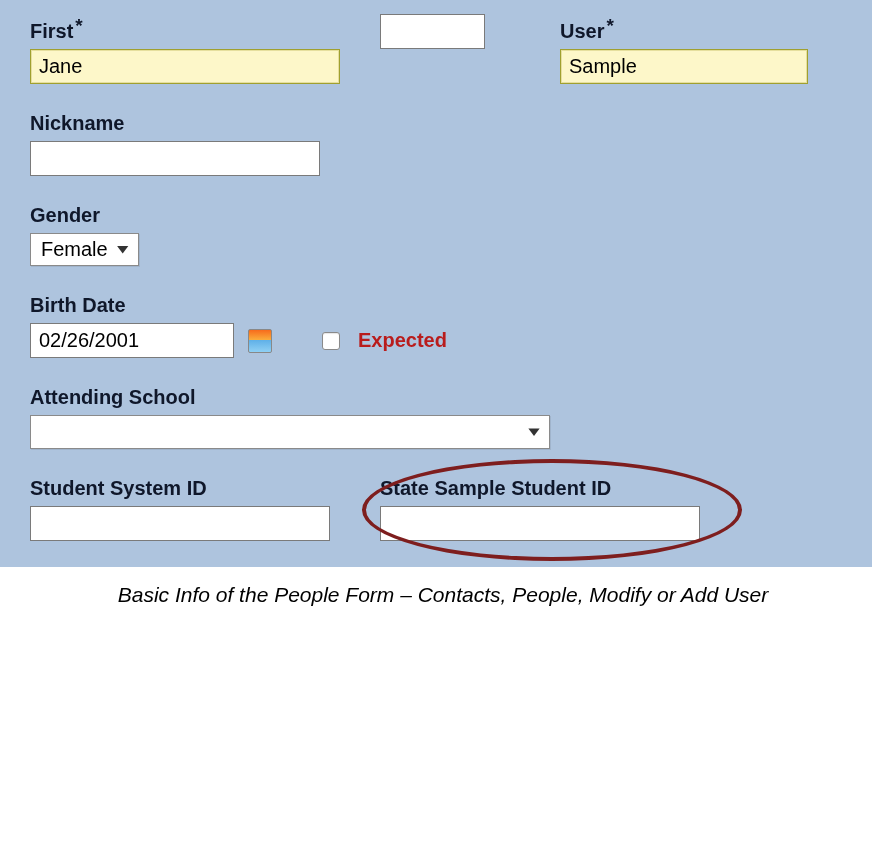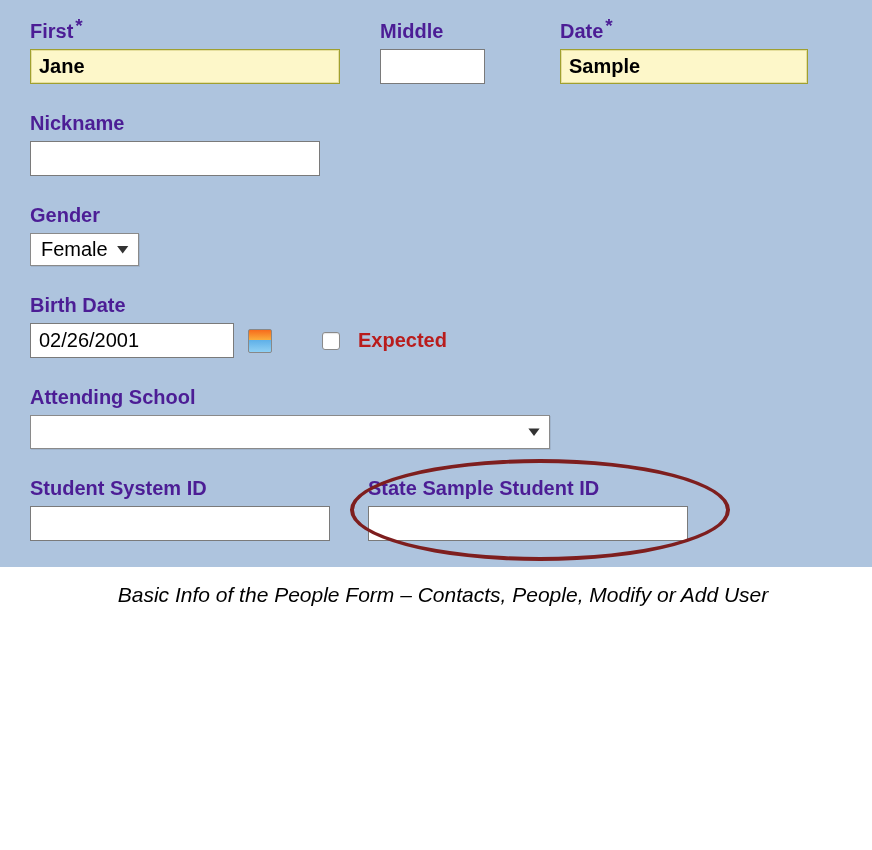--- a/index.html
+++ b/index.html
@@ -12,21 +12,21 @@
     width: 872px;
     box-sizing: border-box;
   }
   .panel {
     background: #aec4de;
     padding: 10px 30px 26px 30px;
     box-sizing: border-box;
   }
   .label {
     font-size: 20px;
-    color: #4c1d95;
+    color: #0f172a;
     font-weight: 600;
     margin-bottom: 6px;
   }
   .label.thick {
     font-weight: 700;
   }
   .row {
     display: flex;
     align-items: flex-start;
   }
@@ -47,21 +47,20 @@
     font-size: 20px;
     padding: 5px 8px;
     border: 1px solid #7a7a7a;
     background: #fff;
     box-sizing: border-box;
   }
   input.text.req {
     background: #fdf7c9;
     border: 1px solid #a0a030;
     box-shadow: inset 0 0 0 1px rgba(180,170,60,0.3);
-    font-weight: bold;
   }
   .w-first  { width: 310px; }
   .w-middle { width: 105px; }
   .w-last   { width: 248px; }
   .w-nick   { width: 290px; }
   .w-date   { width: 204px; }
   .w-small  { width: 60px; }
   .w-wide   { width: 520px; }
   .w-mid    { width: 300px; }
   .w-state  { width: 320px; }
@@ -121,21 +120,21 @@
   }
 
   .grade-row {
     display: flex;
     align-items: center;
     gap: 22px;
   }
 
   .id-row {
     display: flex;
-    gap: 38px;
+    gap: 50px;
     align-items: flex-end;
     position: relative;
   }
   .id-col {
     display: flex;
     flex-direction: column;
     position: relative;
   }
   .oval {
     position: absolute;
@@ -177,25 +176,24 @@
 
 <div class="wrap">
   <div class="panel">
 
     <div class="row name-row section first">
       <div class="field col-first">
         <div class="label thick star">First</div>
         <input class="text req w-first" type="text" value="Jane" style="">
       </div>
       <div class="field col-middle">
-        <div class="label thick">Middle</div>
         <input class="text w-middle" type="text" value="" style="">
       </div>
       <div class="field col-last">
-        <div class="label thick star">Date</div>
+        <div class="label thick star">User</div>
         <input class="text req w-last" type="text" value="Sample" style="">
       </div>
     </div>
 
     <div class="section">
       <div class="label">Nickname</div>
       <input class="text w-nick" type="text" value="" style="">
     </div>
 
     <div class="section">

